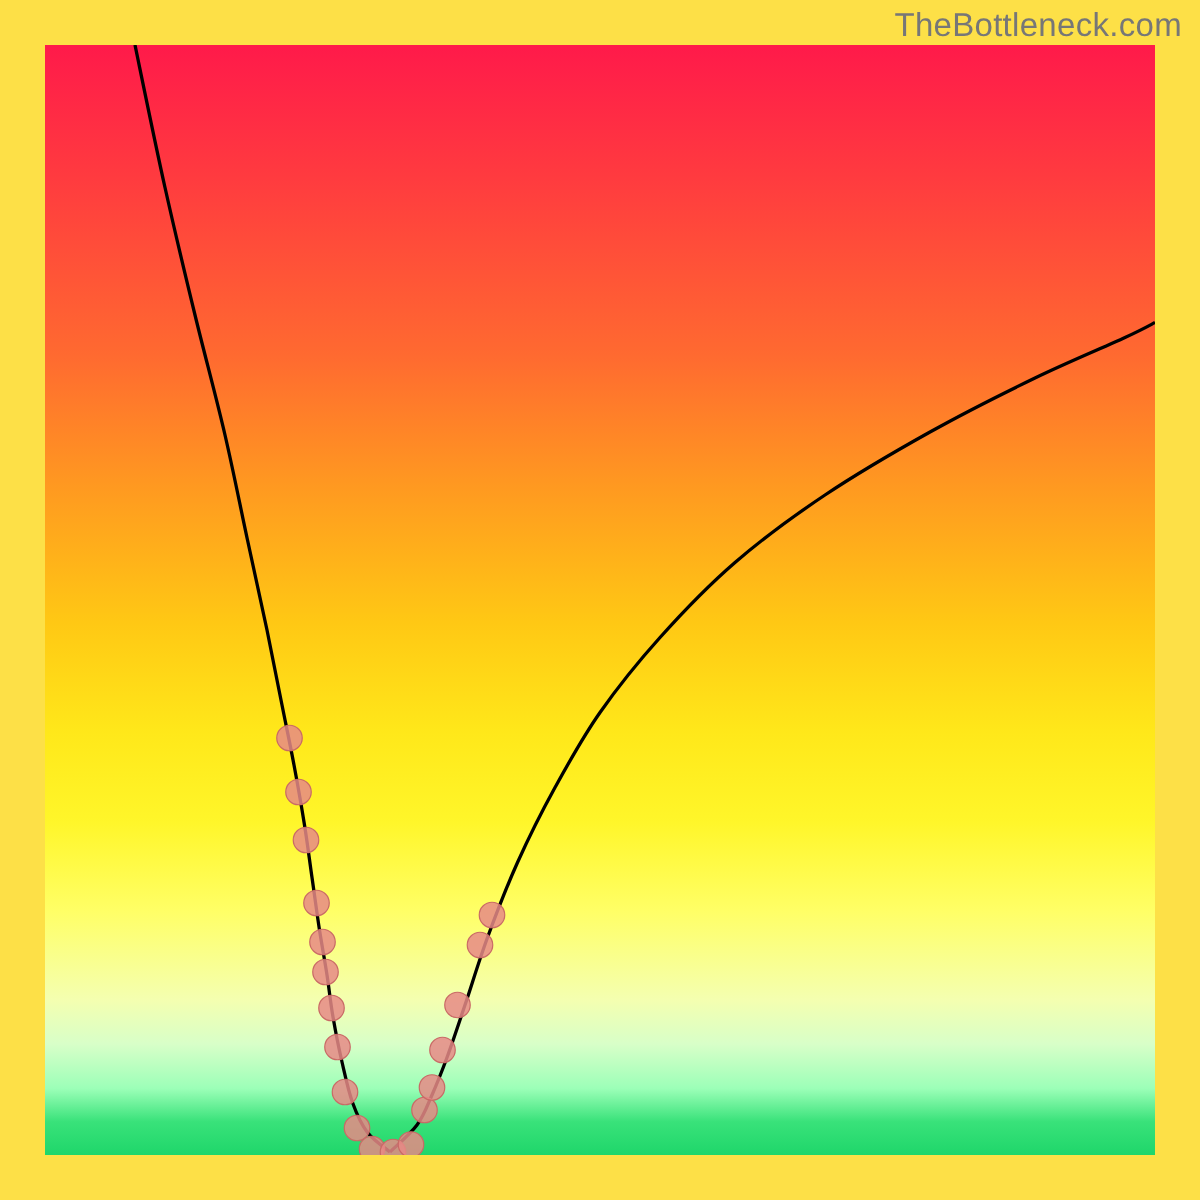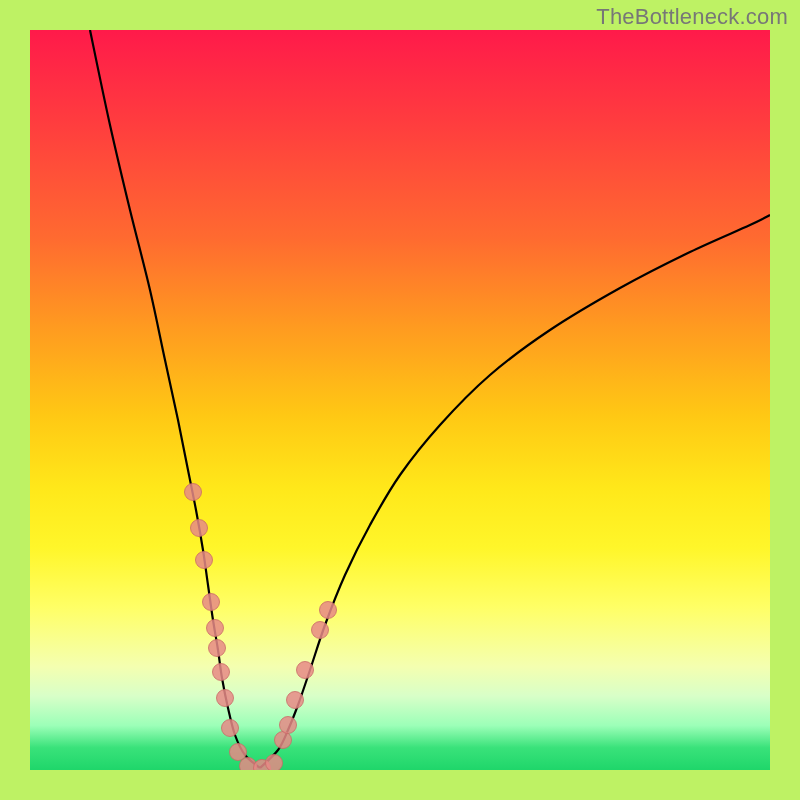--- a/index.html
+++ b/index.html
@@ -7,21 +7,21 @@
     padding: 0;
     width: 800px;
     height: 800px;
     background: #000;
     overflow: hidden;
   }
   .frame {
     position: relative;
     width: 800px;
     height: 800px;
-    background: #bef264;
+    background: #fde047;
   }
   .plot-area {
     position: absolute;
     left: 30px;
     top: 30px;
     width: 740px;
     height: 740px;
     background: linear-gradient(to bottom,
       #ff1a4a 0%,
       #ff3b3f 12%,

